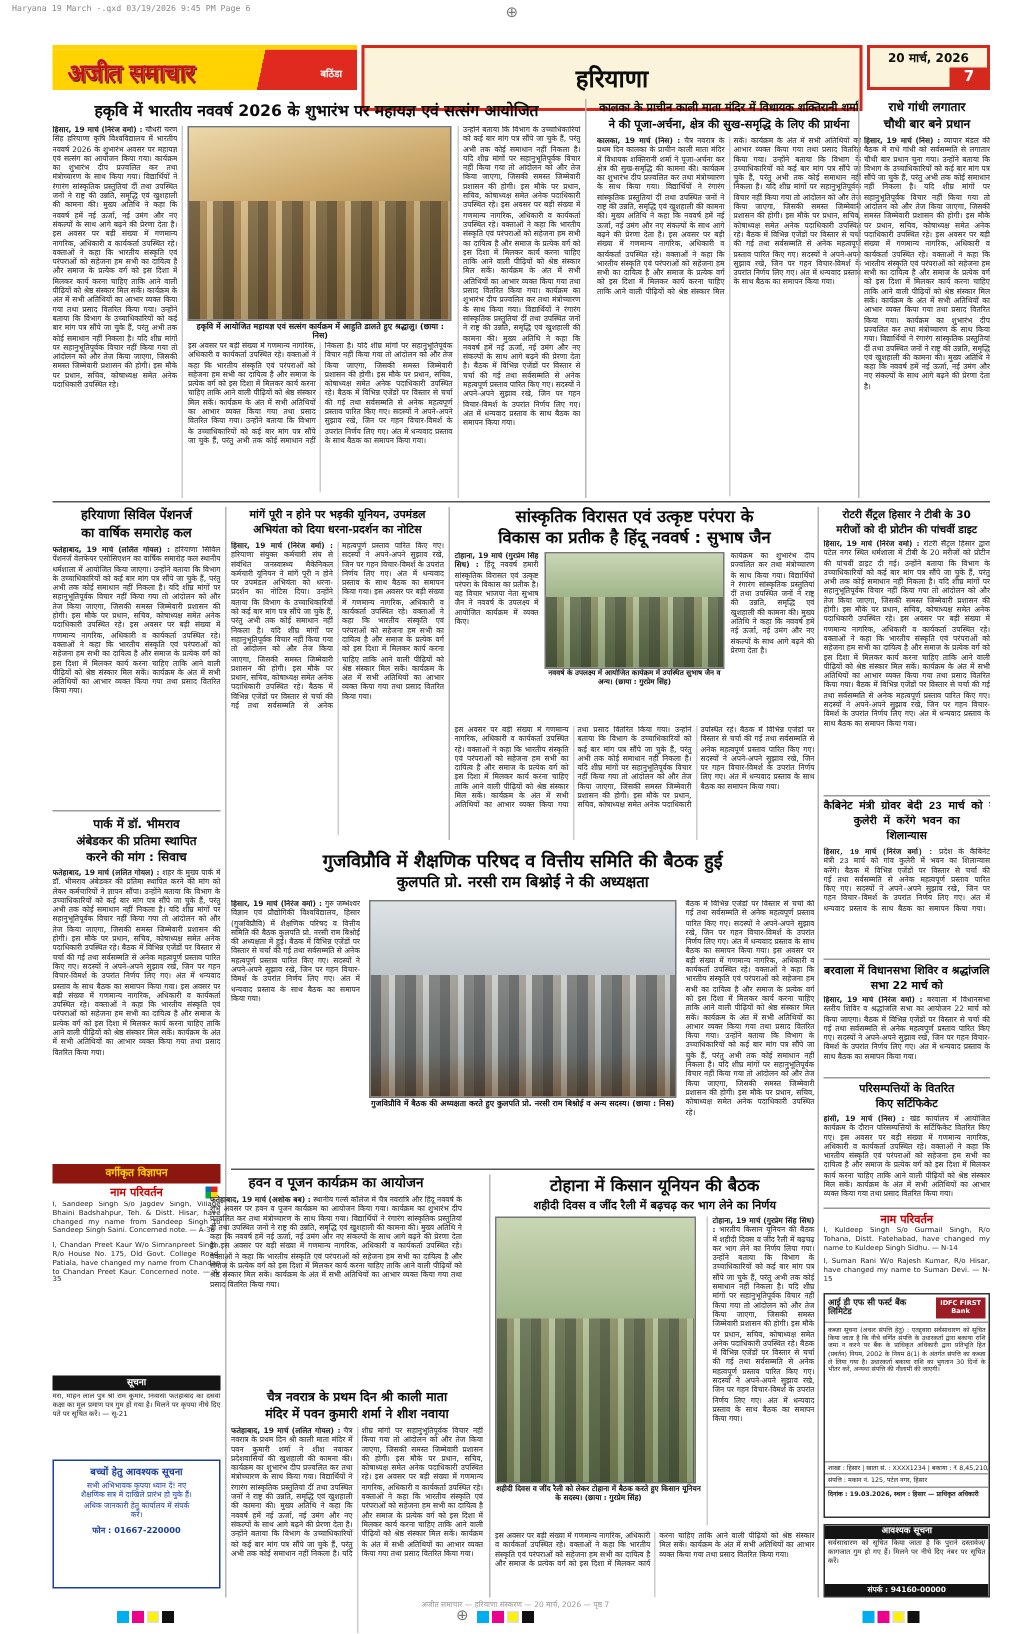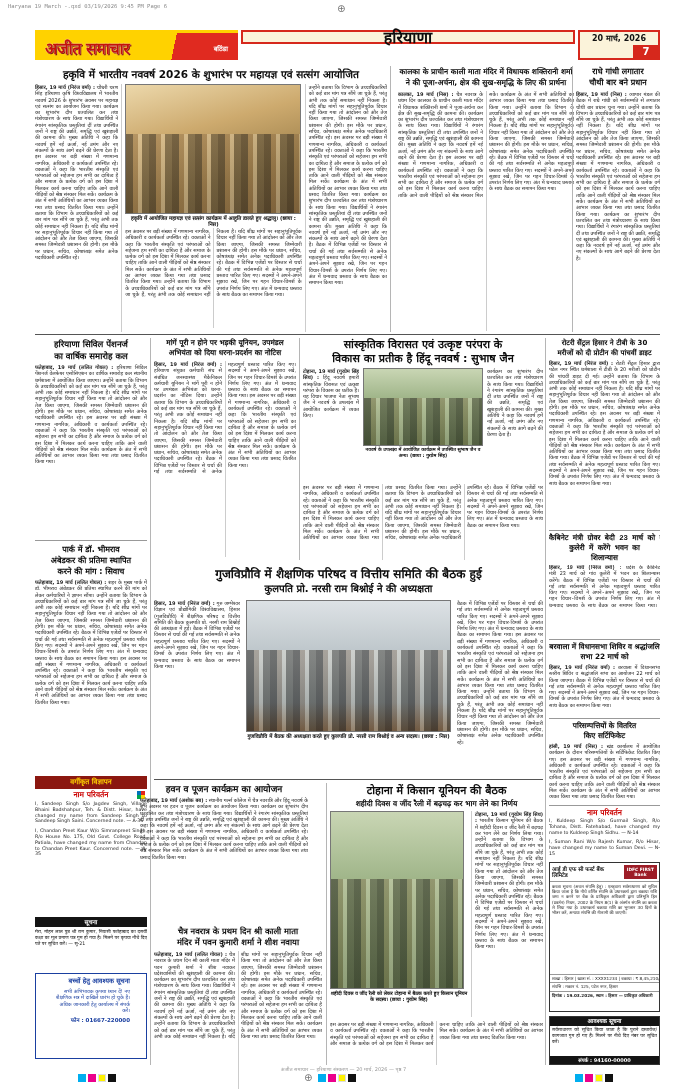--- a/index.html
+++ b/index.html
@@ -9,21 +9,21 @@
   .meta{position:absolute;top:3px;left:8px;font-family:"DejaVu Sans Mono",monospace;font-size:5.5px;color:#8a8a8a;}
   .reg{position:absolute;color:#777;font-size:10px;line-height:10px;}
   .abs{position:absolute;}
   
   .mast{position:absolute;left:35px;top:30px;width:203px;height:30px;
         background:linear-gradient(102deg,#ffd200 0 68%,#e02a20 68% 100%);
         border-top:3px solid #ffd200;}
   .mast .logo{position:absolute;left:10px;top:4px;font-size:16px;font-weight:bold;color:#c41309;
         letter-spacing:-0.5px;text-shadow:0 0 1px #fff,1px 1px 0 #7a0b05;white-space:nowrap;}
   .mast .ed{position:absolute;right:10px;top:11px;color:#fff;font-size:6.5px;font-weight:bold;}
-  .secstrip{position:absolute;left:241px;top:30px;width:334px;height:14px;background:#fbf3da;
+  .secstrip{position:absolute;left:241px;top:30px;width:334px;height:44px;background:#fbf3da;
         border:2px solid #d6281c;display:flex;align-items:center;justify-content:center;}
   .secstrip .sec{font-size:16px;font-weight:bold;color:#0d0d0d;}
   .datebox{position:absolute;left:578px;top:30px;width:82px;height:30px;border:2px solid #d6281c;background:#fbf3da;}
   .datebox .date{font-size:8px;font-weight:bold;text-align:center;line-height:13px;color:#111;}
   .datebox .pg{position:absolute;right:-1px;bottom:-1px;width:26px;height:14px;background:#d6281c;color:#fff;
         font-size:10px;font-weight:bold;text-align:center;line-height:14px;}
   
   .vrule{position:absolute;width:1px;background:#b5b5b5;}
   .hrule{position:absolute;height:1px;background:#555;}
   
@@ -42,21 +42,21 @@
   .photo-green{background:linear-gradient(180deg,#c9d6b4 0%,#93ab7c 50%,#647f52 100%);}
   .cap{font-size:5.3px;font-weight:bold;text-align:center;line-height:6.4px;color:#111;overflow:hidden;padding-top:1px;}
   
   .bar-maroon{background:#8b1710;color:#ffd200;font-size:7px;font-weight:bold;text-align:center;line-height:13px;}
   .bar-black{background:#141414;color:#fff;font-size:6px;font-weight:bold;text-align:center;line-height:10px;}
   .nc-head{color:#c00;font-size:7.5px;font-weight:bold;text-align:center;line-height:12px;position:relative;}
   .cicon{position:absolute;right:2px;top:2px;width:8px;height:8px;
      background:conic-gradient(#e2231a 0 25%,#ffd200 0 50%,#00a651 0 75%,#0072bc 0);}
   .cls-txt{font-size:4.7px;line-height:5.8px;text-align:justify;color:#222;overflow:hidden;}
   .cls-txt p{margin-bottom:4px;}
-  .kids{border:1.5px solid #1a3fa0;color:#1a3fa0;text-align:right;padding:3px 16px;overflow:hidden;}
+  .kids{border:1.5px solid #1a3fa0;color:#1a3fa0;text-align:center;padding:3px 16px;overflow:hidden;}
   .kids .kt{font-size:6.5px;font-weight:bold;line-height:9px;}
   .kids .kb{font-size:5px;line-height:6.4px;margin-top:2px;}
   .kids .kp{font-size:5.5px;font-weight:bold;margin-top:2px;}
   .adbox{position:absolute;border:1px solid #333;overflow:hidden;background:#fff;}
   .ad-head{display:flex;justify-content:space-between;align-items:center;padding:2px;border-bottom:1px solid #999;}
   .ad-title{font-size:5.6px;font-weight:bold;line-height:6.5px;width:66px;}
   .ad-logo{background:#9d1d27;color:#fff;font-weight:bold;font-size:4.4px;line-height:5px;
      padding:2px 3px;text-align:center;white-space:nowrap;}
   .ad-body{font-size:4.2px;line-height:5.2px;text-align:justify;padding:2px;color:#222;overflow:hidden;}
   .ad-row{font-size:4.2px;line-height:5.4px;border-top:1px solid #999;padding:1px 2px;overflow:hidden;white-space:nowrap;}

